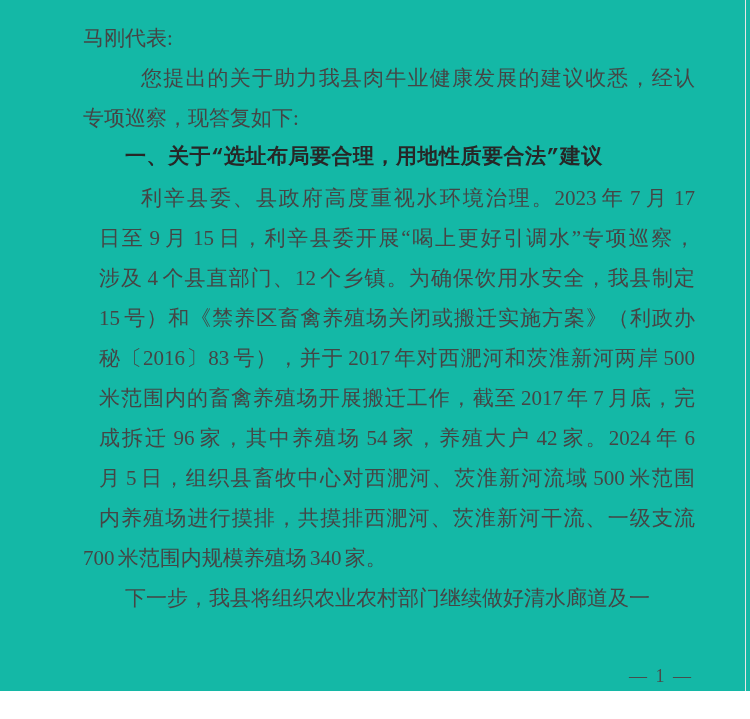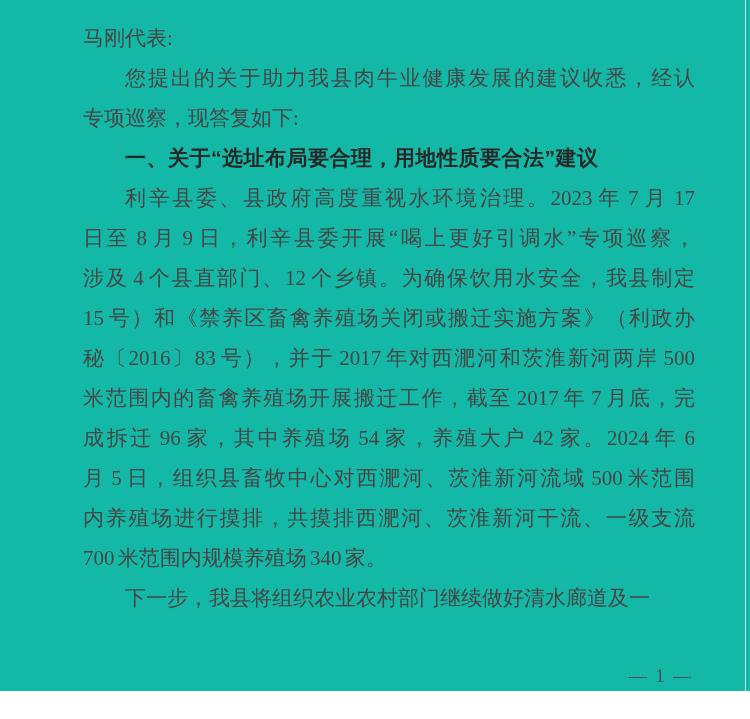--- a/index.html
+++ b/index.html
@@ -30,24 +30,25 @@
   }
   .line {
     height: 40px;
     white-space: nowrap;
     text-align: left;
   }
   .line.just {
     white-space: normal;
     text-align: justify;
     text-align-last: justify;
+    margin-left: 16px;
   }
   .line.indent { text-indent: 42px; }
   .line.heading {
-    font-family: Liberation Sans, sans-serif;
+    font-family: Liberation Mono, monospace;
     font-weight: 700;
     color: #272727;
     letter-spacing: 0.5px;
   }
   .pagenum {
     position: absolute; top: 666px; right: 57px;
     font-size: 18px;
     color: #4a4a4a;
     letter-spacing: 2px;
     font-family: "Liberation Serif", "DejaVu Serif", serif;
@@ -58,21 +59,21 @@
 
 <div class="page">
   <div class="scan-edge"></div>
   <div class="content">
     <div class="line salutation">马刚代表:</div>
     <div id="blocks">
         <div class="line indent just">您提出的关于助力我县肉牛业健康发展的建议收悉，经认</div>
         <div class="line">专项巡察，现答复如下:</div>
         <div class="line heading indent">一、关于“选址布局要合理，用地性质要合法”建议</div>
         <div class="line indent just">利辛县委、县政府高度重视水环境治理。2023 年 7 月 17</div>
-        <div class="line just">日至 8 月 9 日，利辛县委开展“喝上更好引调水”专项巡察，</div>
+        <div class="line just">日至 9 月 15 日，利辛县委开展“喝上更好引调水”专项巡察，</div>
         <div class="line just">涉及 4 个县直部门、12 个乡镇。为确保饮用水安全，我县制定</div>
         <div class="line just">15 号）和《禁养区畜禽养殖场关闭或搬迁实施方案》（利政办</div>
         <div class="line just">秘〔2016〕83 号），并于 2017 年对西淝河和茨淮新河两岸 500</div>
         <div class="line just">米范围内的畜禽养殖场开展搬迁工作，截至 2017 年 7 月底，完</div>
         <div class="line just">成拆迁 96 家，其中养殖场 54 家，养殖大户 42 家。2024 年 6</div>
         <div class="line just">月 5 日，组织县畜牧中心对西淝河、茨淮新河流域 500 米范围</div>
         <div class="line just">内养殖场进行摸排，共摸排西淝河、茨淮新河干流、一级支流</div>
         <div class="line">700 米范围内规模养殖场 340 家。</div>
         <div class="line indent">下一步，我县将组织农业农村部门继续做好清水廊道及一</div>
       </div>

